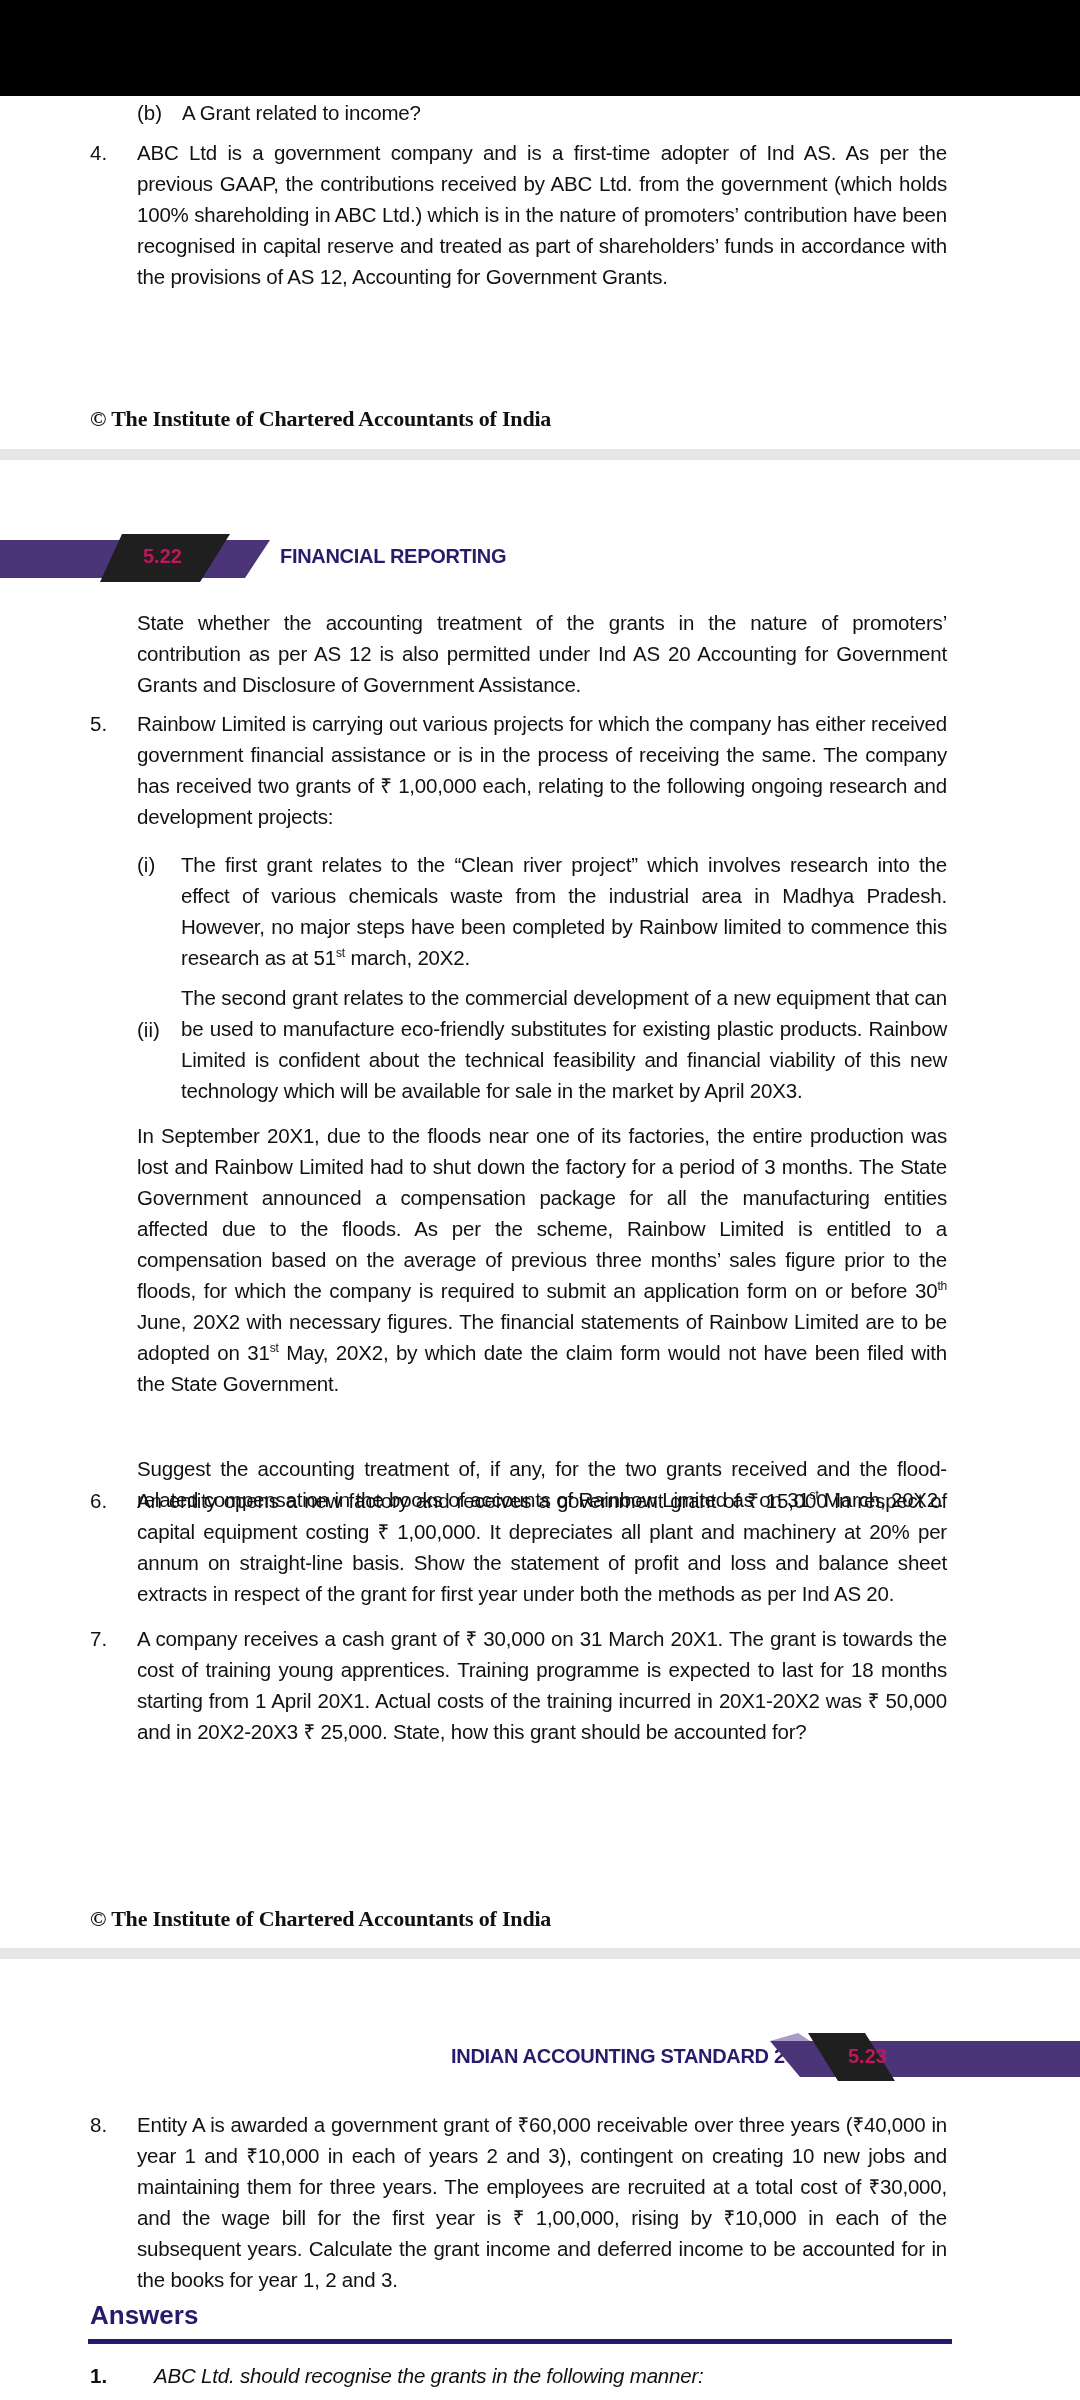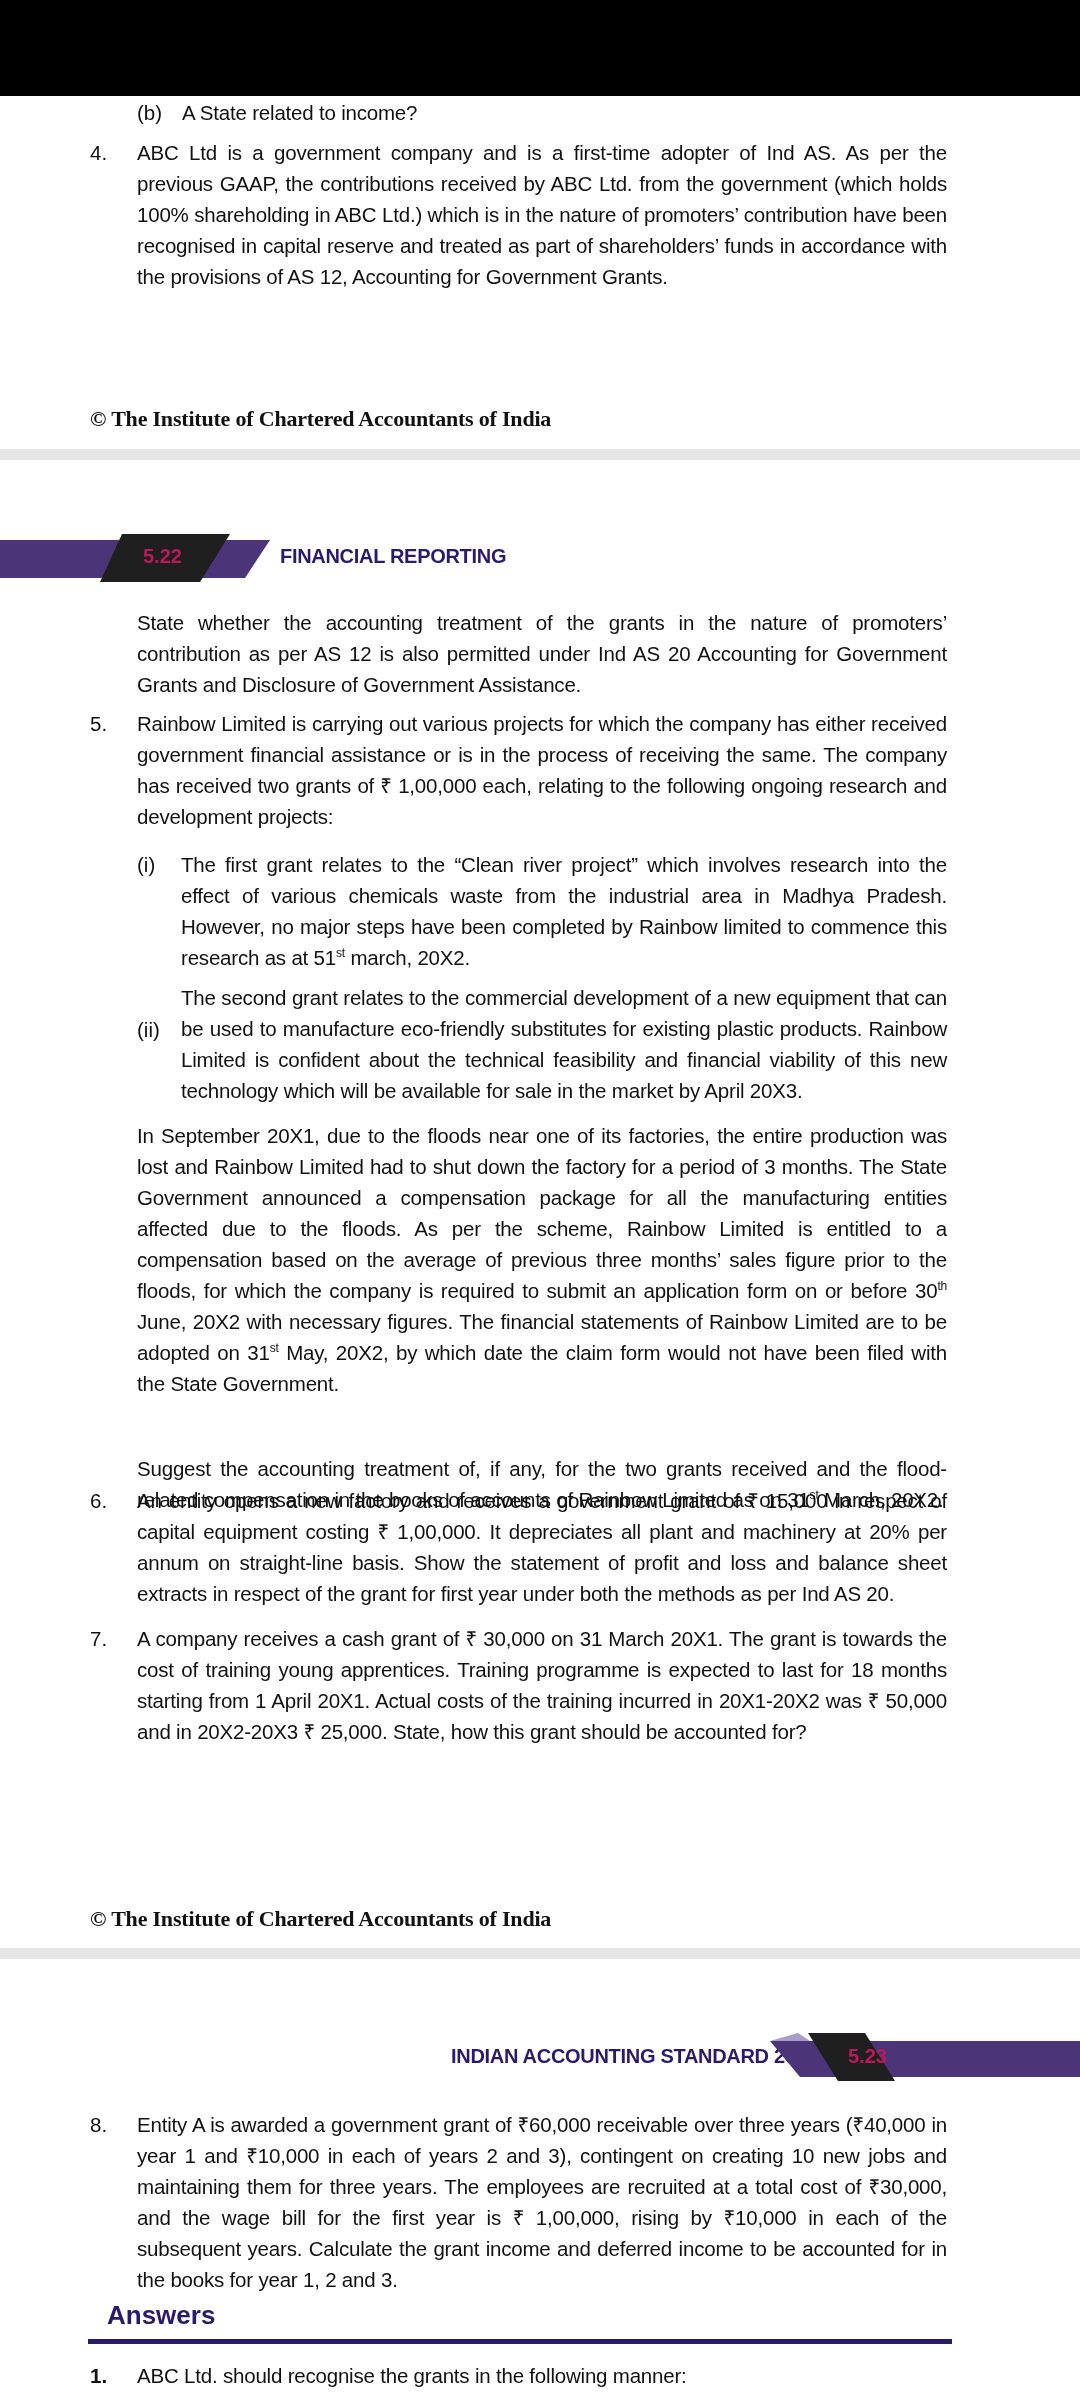--- a/index.html
+++ b/index.html
@@ -38,33 +38,32 @@
   }
   .chapter-title {
     position: absolute; color: #2a1a6b; font-weight: bold; font-size: 20px;
     font-family: "Liberation Sans", sans-serif; letter-spacing: -0.3px;
   }
 
   .answers-title {
     position: absolute; left: 90px; top: 2300px;
     color: #2a1a6b; font-weight: bold; font-size: 26px;
     font-family: "Liberation Sans", sans-serif;
-    margin-left: 17px;
   }
   .answers-rule {
     position: absolute; left: 88px; top: 2339px; width: 864px; height: 5px; background: #2a1a6b;
   }
 </style>
 </head>
 <body>
 
 <div class="topbar"></div>
 
 <div class="num" style="left:137px; top:97px;">(b)</div>
-<div class="para" style="left:182px; top:97px; width:760px;">A State related to income?</div>
+<div class="para" style="left:182px; top:97px; width:760px;">A Grant related to income?</div>
 
 <div class="num" style="left:90px; top:137px;">4.</div>
 <div class="para" style="left:137px; top:137px; width:810px;">ABC Ltd is a government company and is a first-time adopter of Ind AS. As per the previous GAAP, the contributions received by ABC Ltd. from the government (which holds 100% shareholding in ABC Ltd.) which is in the nature of promoters’ contribution have been recognised in capital reserve and treated as part of shareholders’ funds in accordance with the provisions of AS 12, Accounting for Government Grants.</div>
 
 <div class="footer" style="top:372px;">© The Institute of Chartered Accountants of India</div>
 
 <div class="sep" style="top:449px;"></div>
 
 <div class="band" style="left:0; top:534px; width:270px;">
   <svg width="270" height="50" viewBox="0 0 270 50">
@@ -111,13 +110,13 @@
 </div>
 <div class="pg-num" style="left:848px; top:2045px;">5.23</div>
 
 <div class="num" style="left:90px; top:2109px;">8.</div>
 <div class="para" style="left:137px; top:2109px; width:810px;">Entity A is awarded a government grant of ₹60,000 receivable over three years (₹40,000 in year 1 and ₹10,000 in each of years 2 and 3), contingent on creating 10 new jobs and maintaining them for three years.  The employees are recruited at a total cost of ₹30,000, and the wage bill for the first year is ₹ 1,00,000, rising by ₹10,000 in each of the subsequent years.  Calculate the grant income and deferred income to be accounted for in the books for year 1, 2 and 3.</div>
 
 <div class="answers-title">Answers</div>
 <div class="answers-rule"></div>
 
 <div class="num" style="left:90px; top:2360px; font-weight:bold;">1.</div>
-<div class="para" style="left:137px; top:2360px; width:810px;">ABC Ltd. should recognise the grants in the following manner:</div>
+<div class="para" style="left:154px; top:2360px; width:810px;font-style:italic;">ABC Ltd. should recognise the grants in the following manner:</div>
 
 </body></html>

